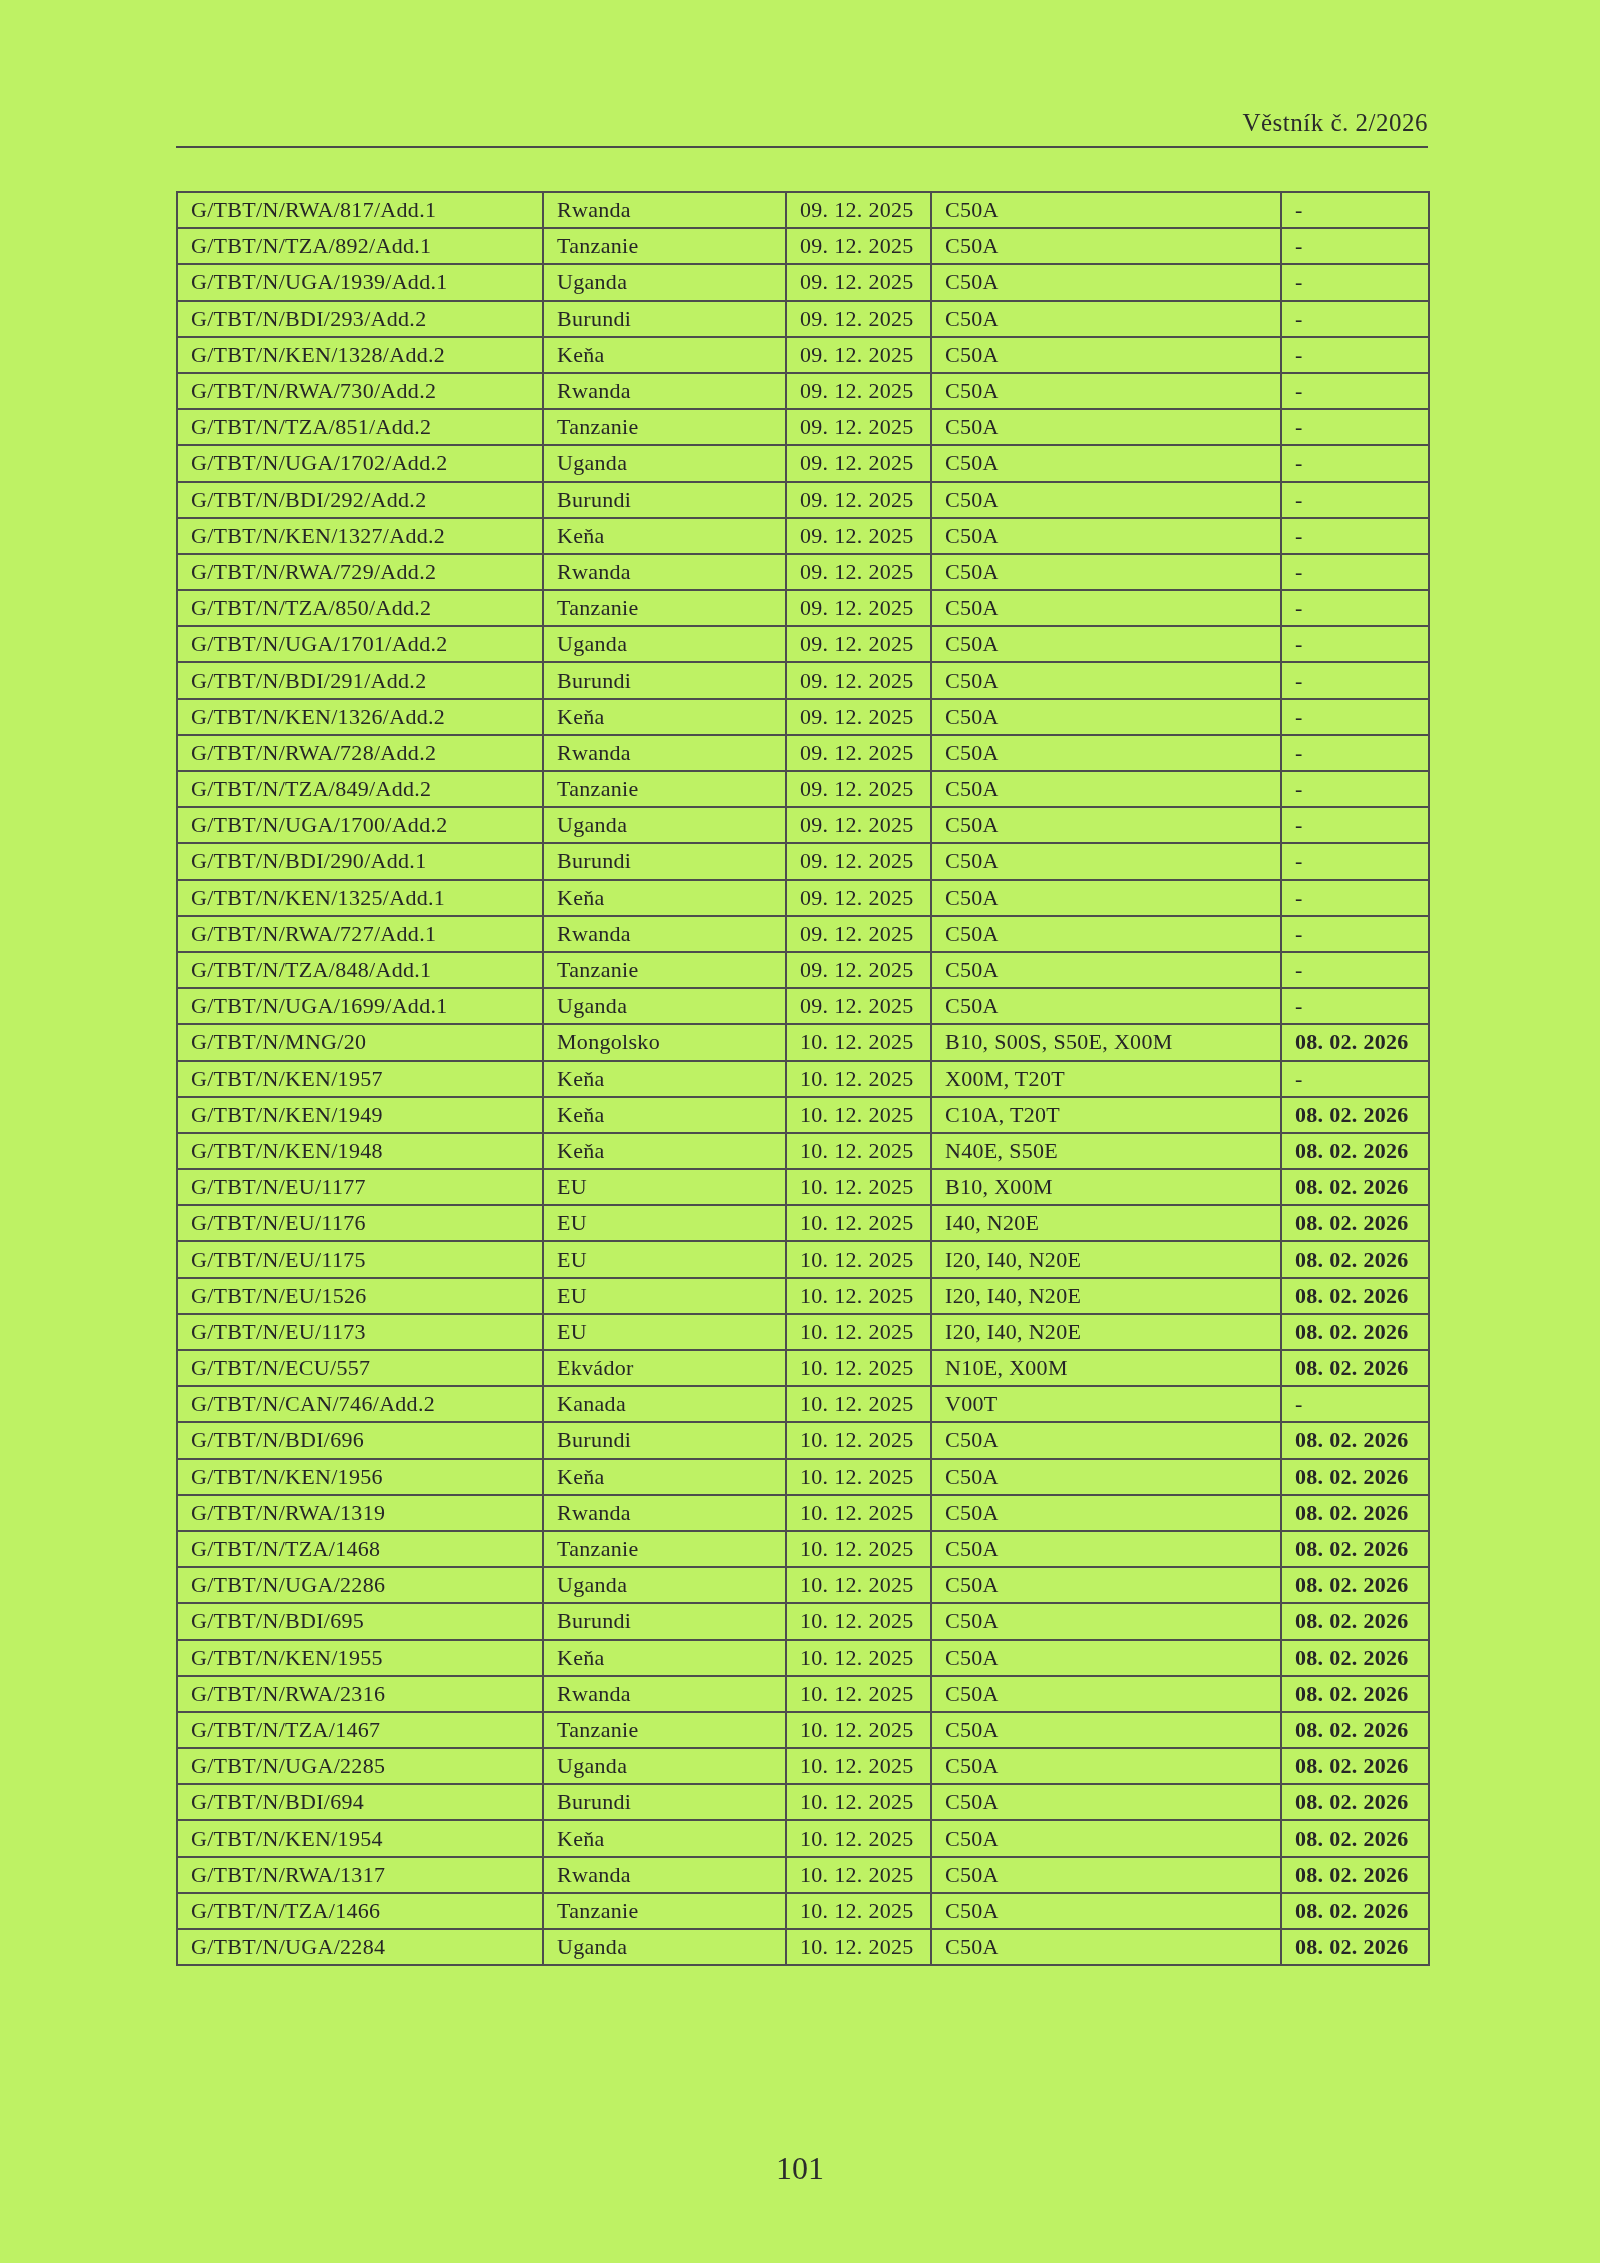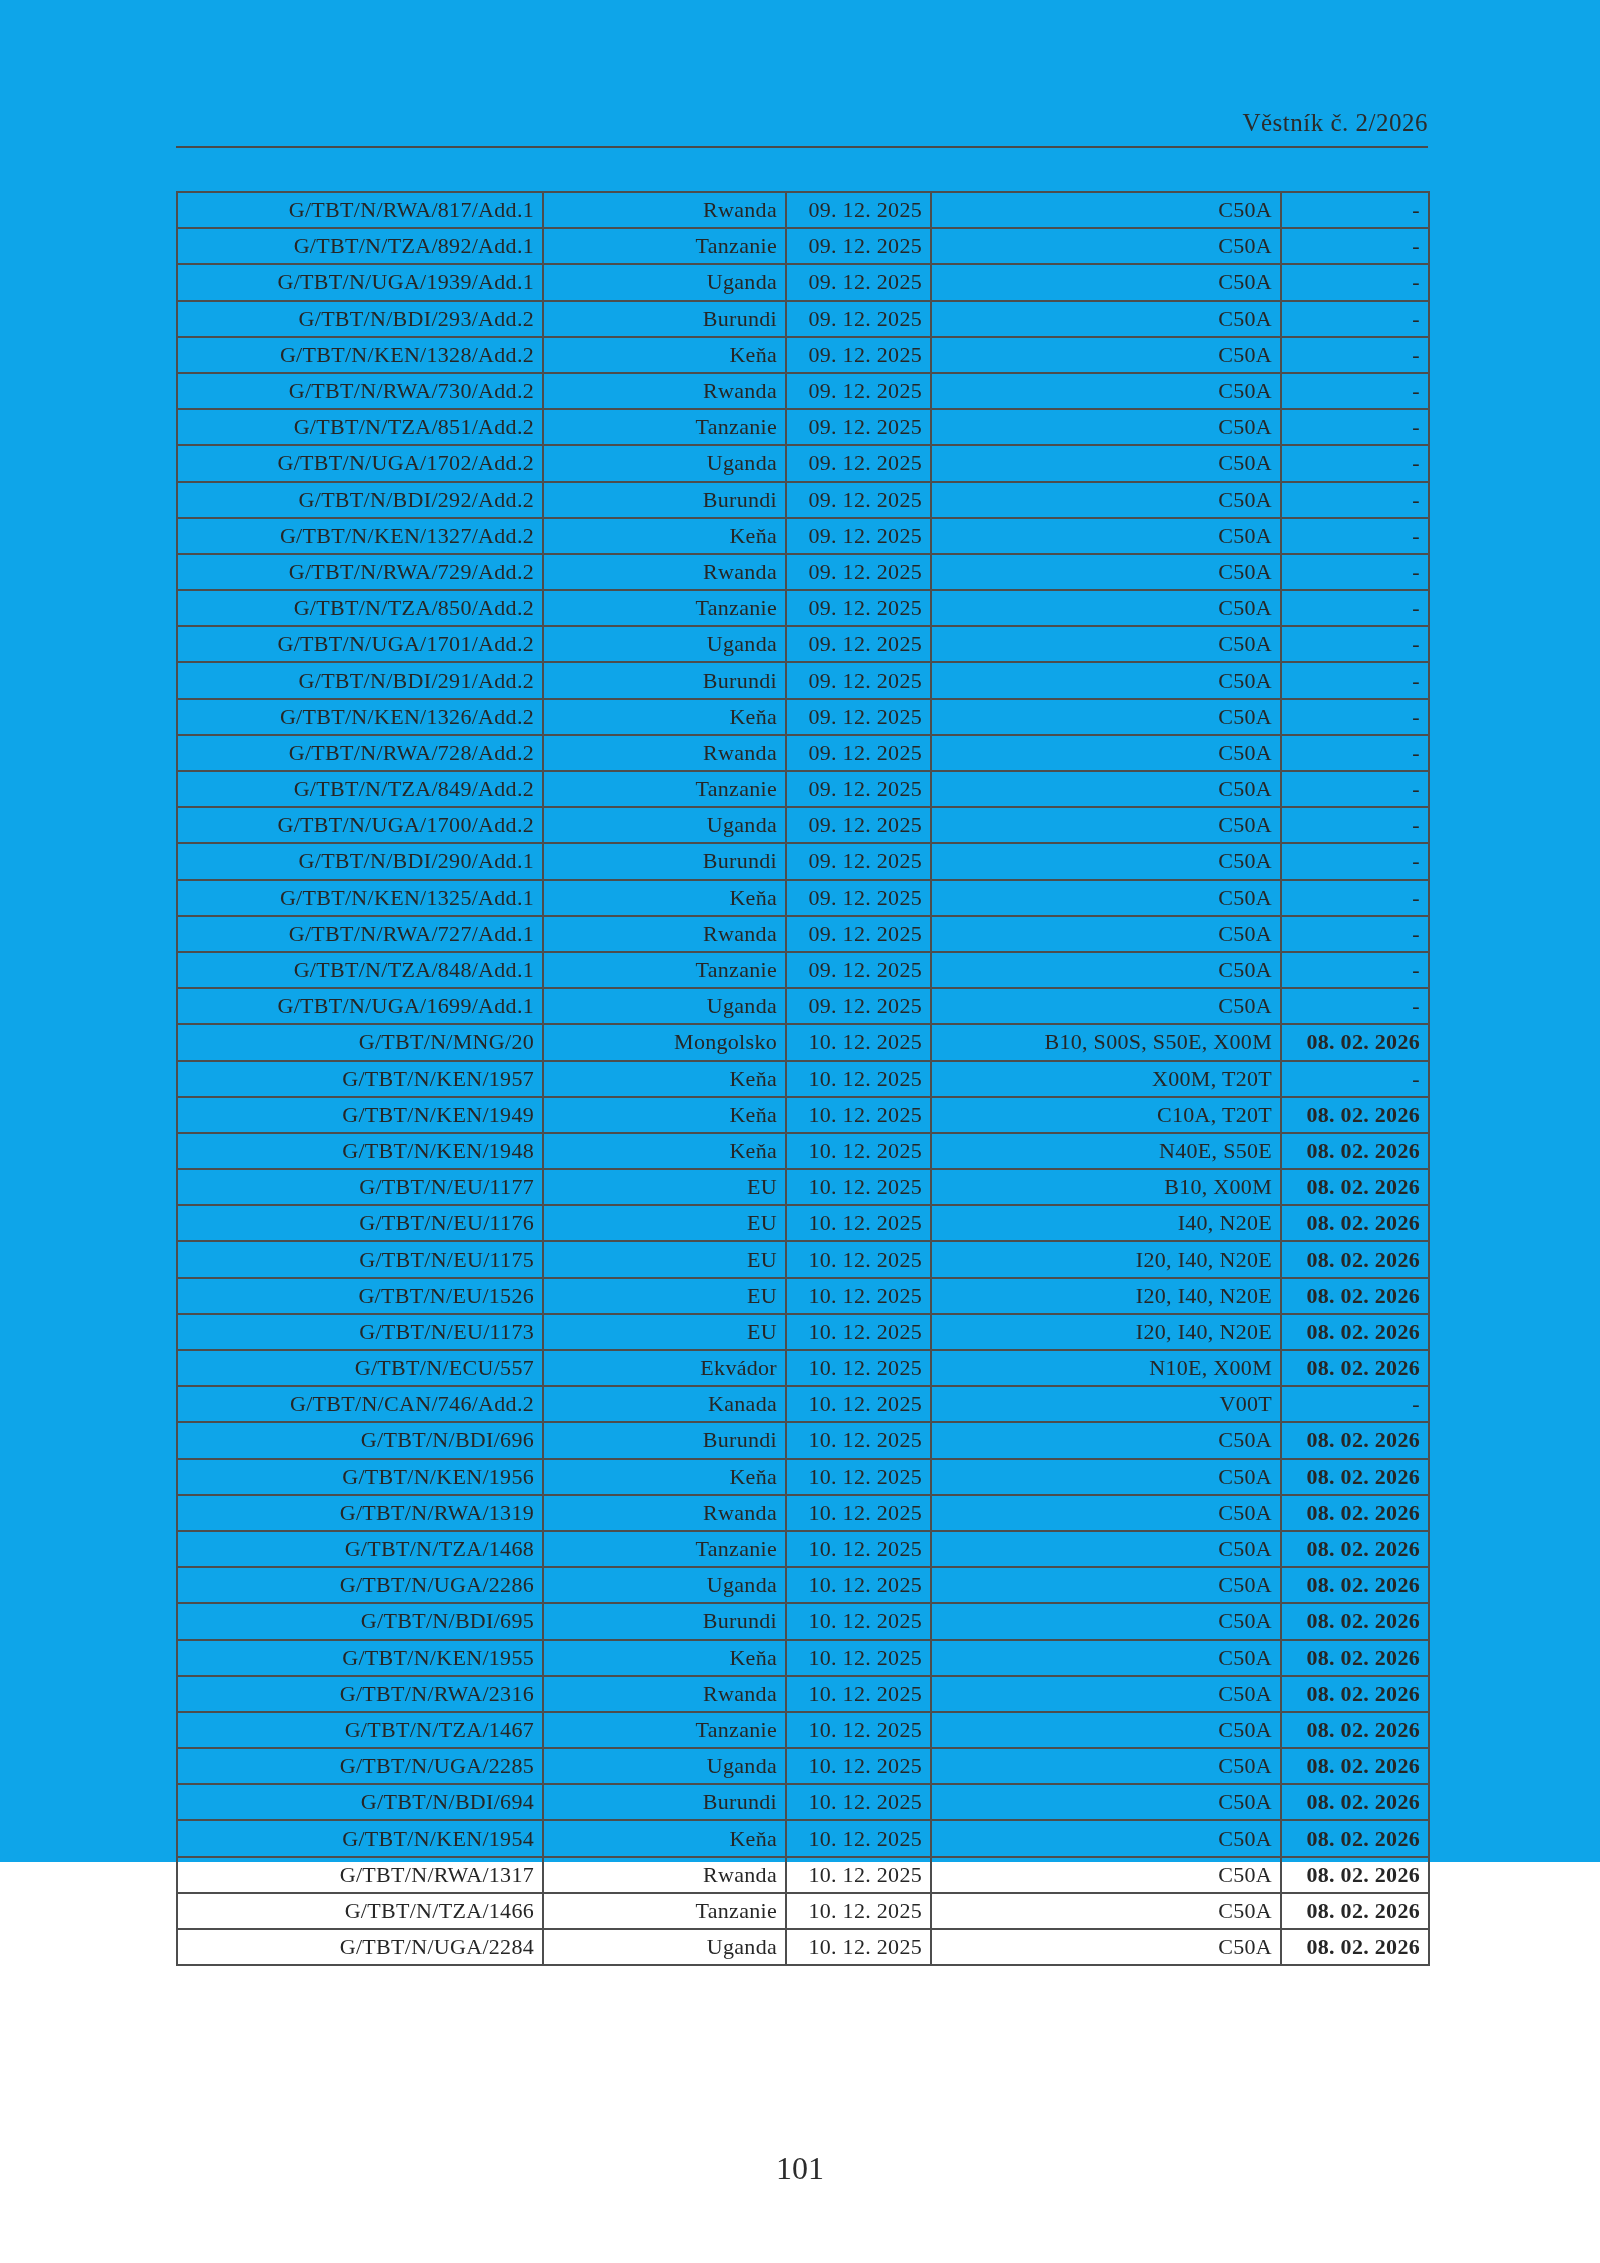--- a/index.html
+++ b/index.html
@@ -9,22 +9,22 @@
     width: 1600px;
     height: 2263px;
     position: relative;
     font-family: "Liberation Serif", "DejaVu Serif", serif;
     color: #262626;
   }
   .page {
     position: absolute;
     top: 0; left: 0;
     width: 1600px;
-    height: 1862px;
-    background: #0ea5e9;
+    height: 2263px;
+    background: #bef264;
   }
   .header-line {
     position: absolute;
     top: 146px;
     left: 176px;
     width: 1252px;
     height: 2px;
     background: #4a4a4a;
   }
   .header-text {
@@ -40,21 +40,20 @@
   }
   table.notif {
     position: absolute;
     top: 191px;
     left: 176px;
     width: 1252px;
     border-collapse: collapse;
     table-layout: fixed;
     font-size: 22px;
     color: #262626;
-    text-align: right;
   }
   table.notif td {
     border: 2px solid #4d4d4d;
     height: 34.2px;
     padding: 0 8px 0 13px;
     vertical-align: middle;
     white-space: nowrap;
     overflow: hidden;
     letter-spacing: 0.3px;
   }

